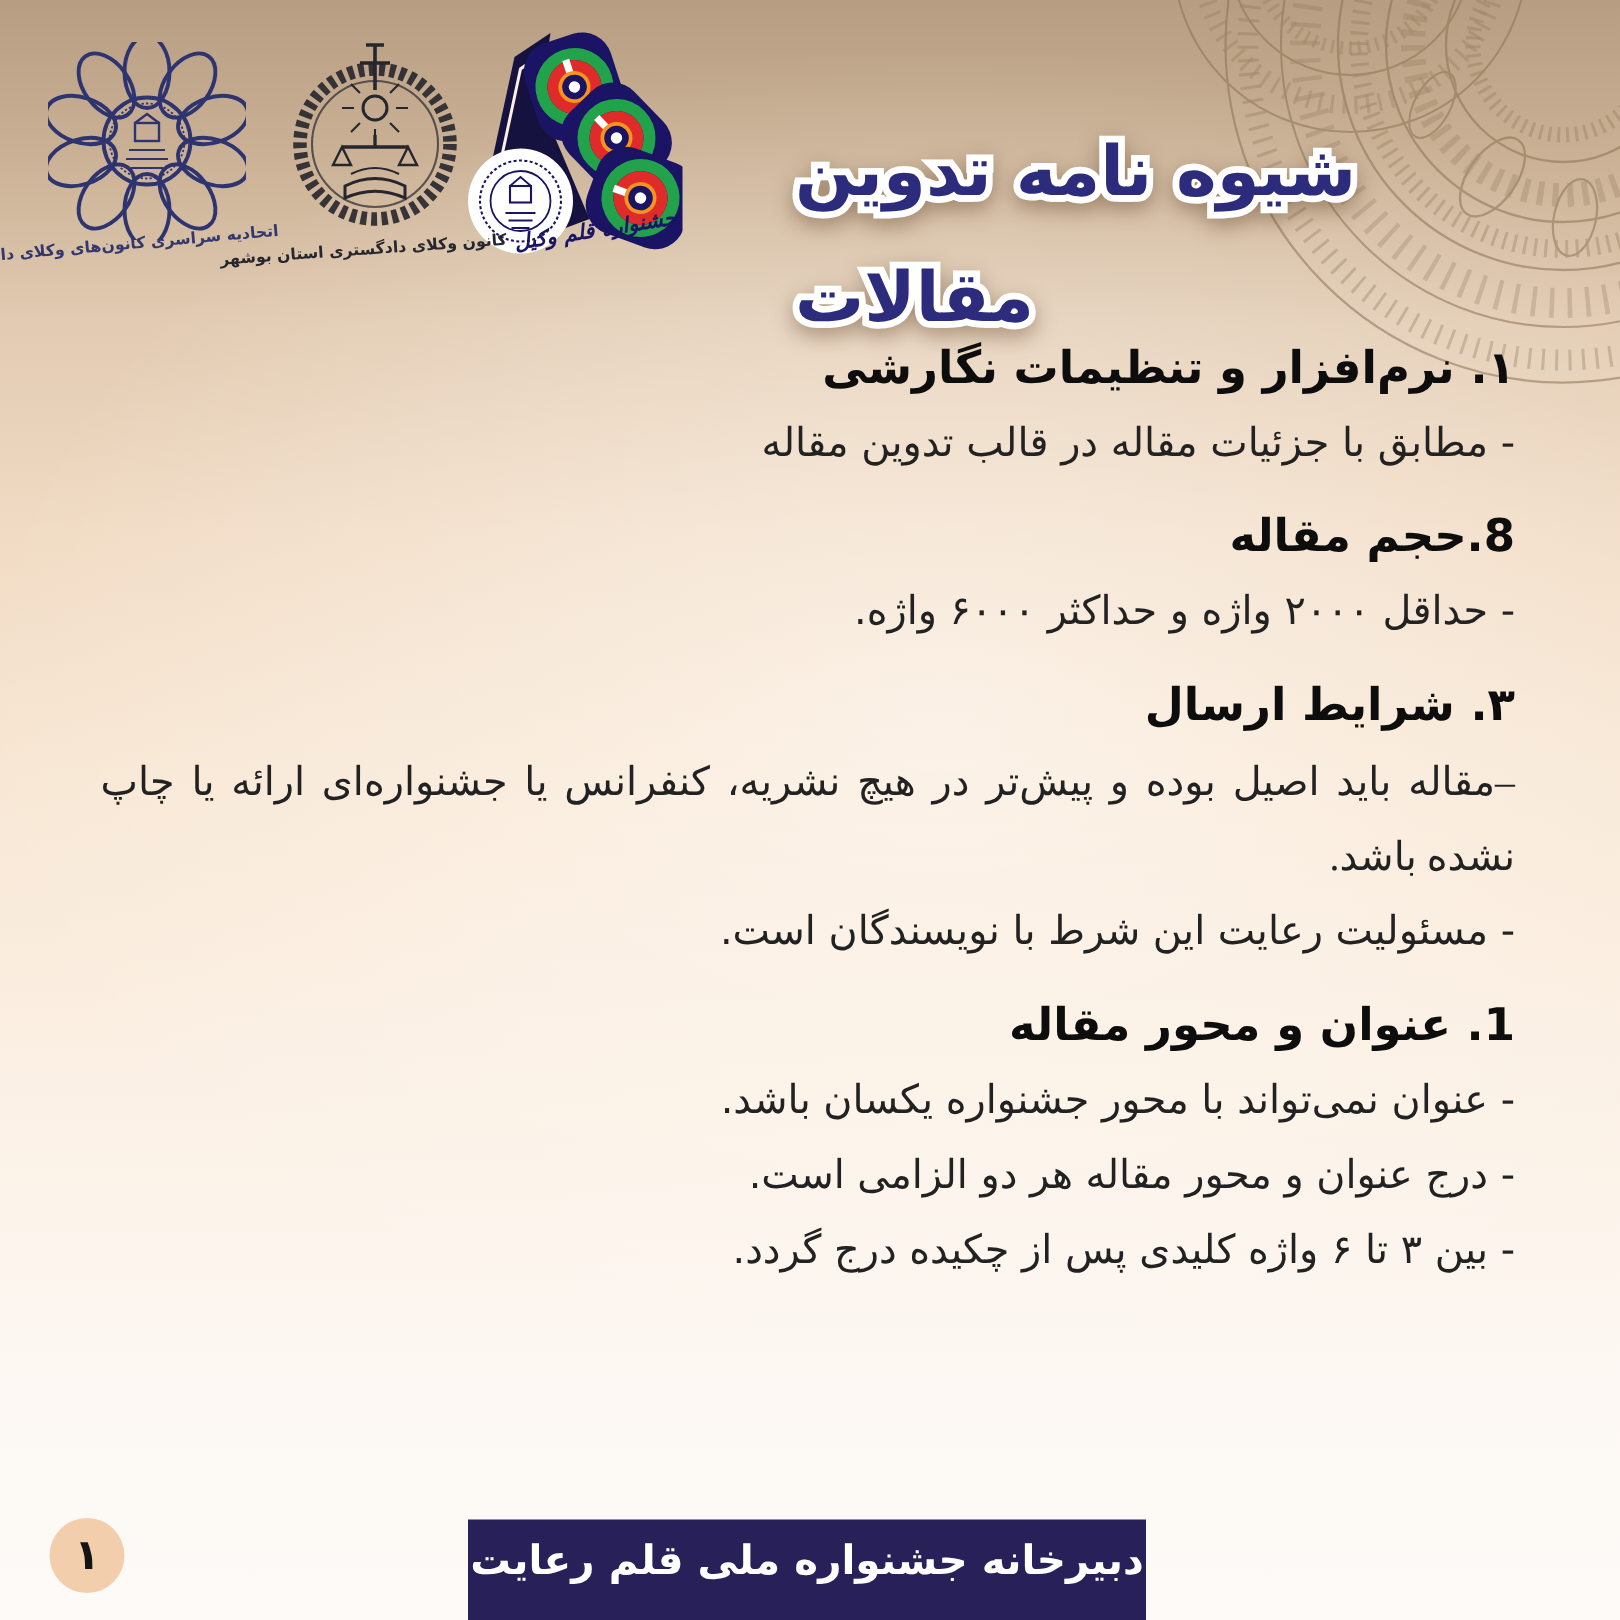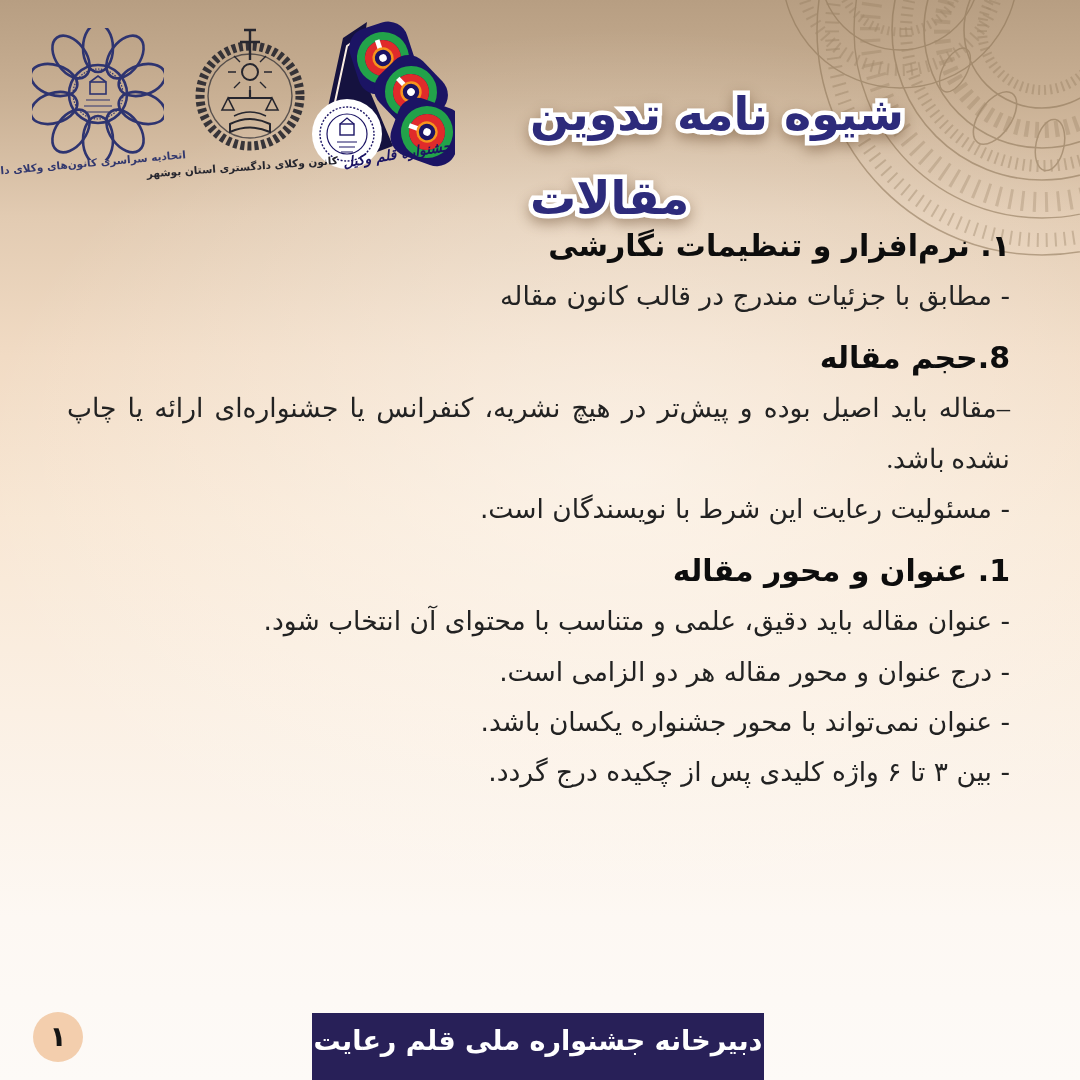--- a/index.html
+++ b/index.html
@@ -144,37 +144,38 @@
 
   <div class="title-wrap">
     <span class="title-layer title-stroke">شیوه نامه تدوین مقالات</span>
     <span class="title-layer title-fill">شیوه نامه تدوین مقالات</span>
   </div>
 
   <div class="content">
 
     <div class="sec">
       <h2>۱. نرم‌افزار و تنظیمات نگارشی</h2>
-      <p>- مطابق با جزئیات مندرج در قالب کانون مقاله</p>
+      <p>- مطابق با جزئیات مقاله در قالب تدوین مقاله</p>
     </div>
 
     <div class="sec">
       <h2>8.حجم مقاله</h2>
+      <p>- حداقل ۲۰۰۰ واژه و حداکثر ۶۰۰۰ واژه.</p>
     </div>
 
     <div class="sec">
+      <h2>۳. شرایط ارسال</h2>
       <p class="justify">–مقاله باید اصیل بوده و پیش‌تر در هیچ نشریه، کنفرانس یا جشنواره‌ای ارائه یا چاپ نشده باشد.</p>
       <p>- مسئولیت رعایت این شرط با نویسندگان است.</p>
     </div>
 
     <div class="sec">
       <h2>1. عنوان و محور مقاله</h2>
-      <p>- عنوان مقاله باید دقیق، علمی و متناسب با محتوای آن انتخاب شود.</p>
+      <p>- عنوان نمی‌تواند با محور جشنواره یکسان باشد.</p>
       <p>- درج عنوان و محور مقاله هر دو الزامی است.</p>
-      <p>- عنوان نمی‌تواند با محور جشنواره یکسان باشد.</p>
     </div>
 
     <div class="sec">
       <p>- بین ۳ تا ۶ واژه کلیدی پس از چکیده درج گردد.</p>
     </div>
 
   </div>
 
   <div class="footer-banner">دبیرخانه جشنواره ملی قلم رعایت</div>
   <div class="page-badge">۱</div>

